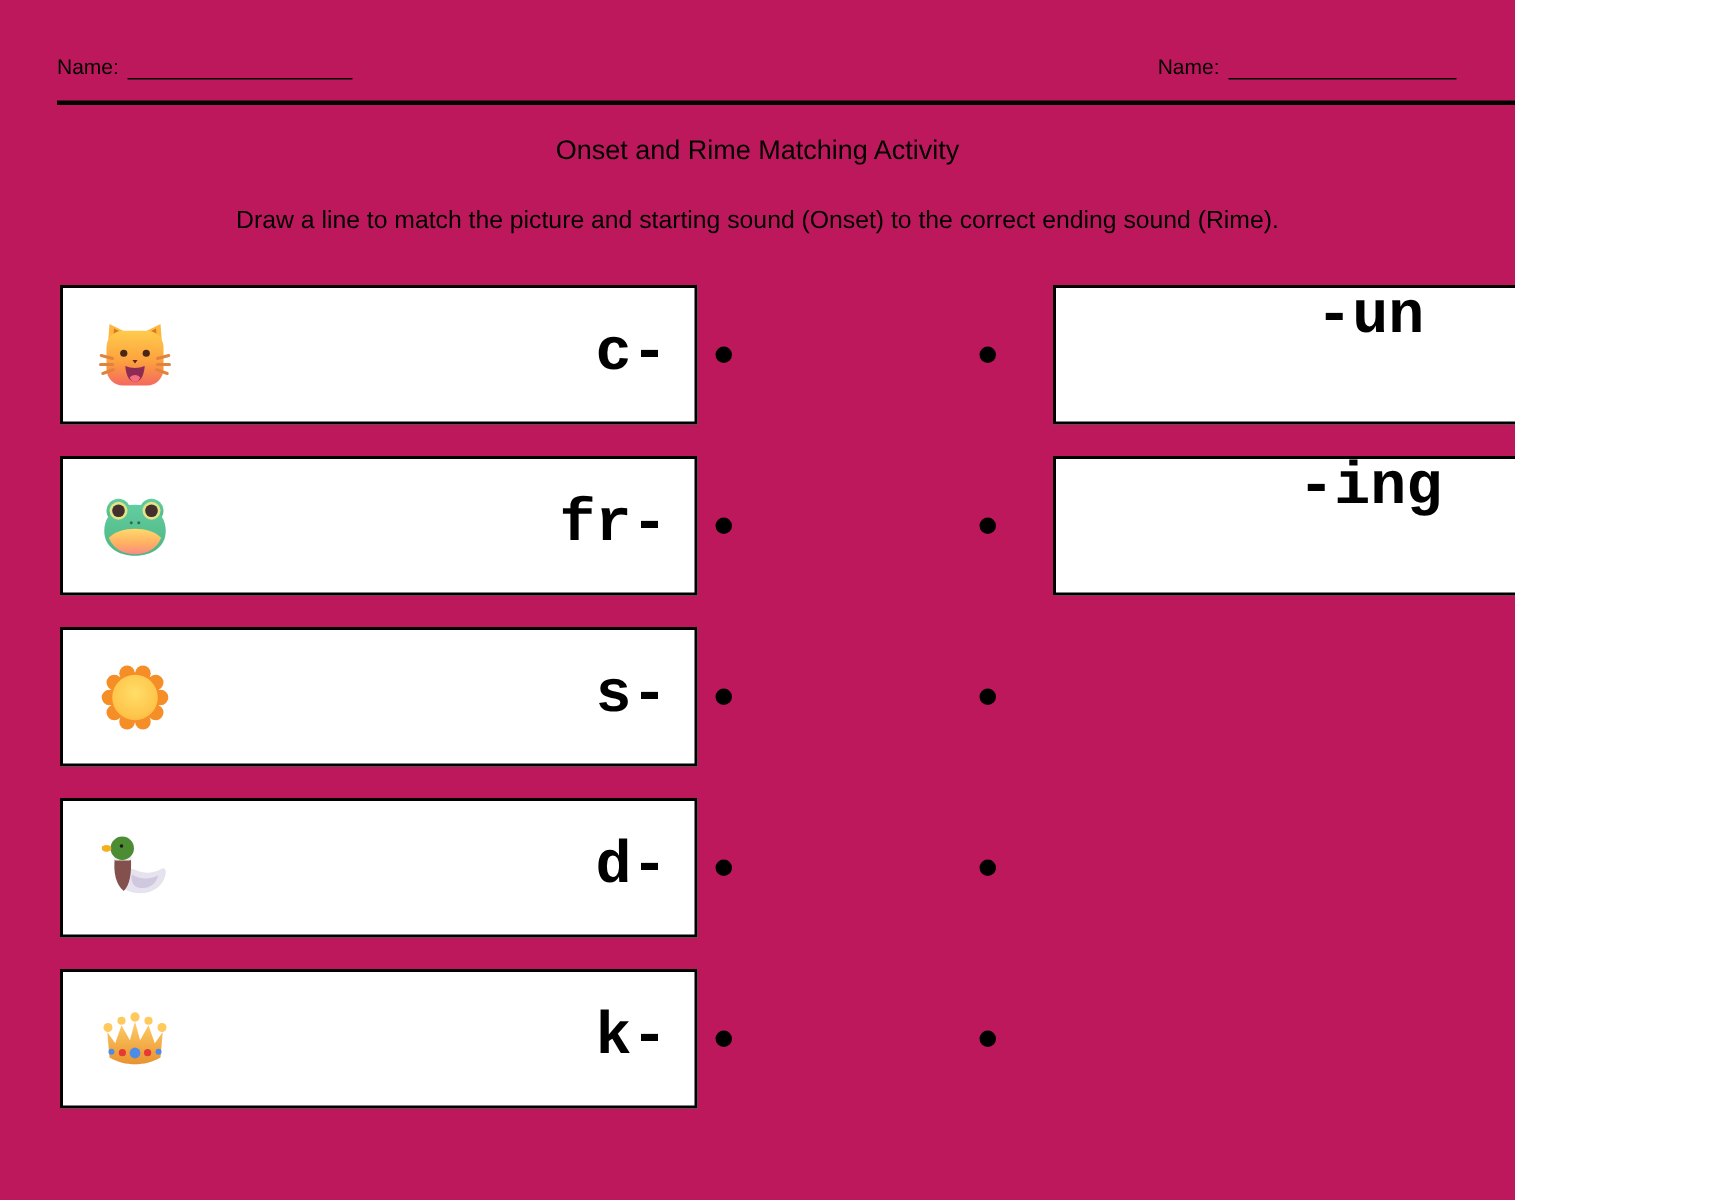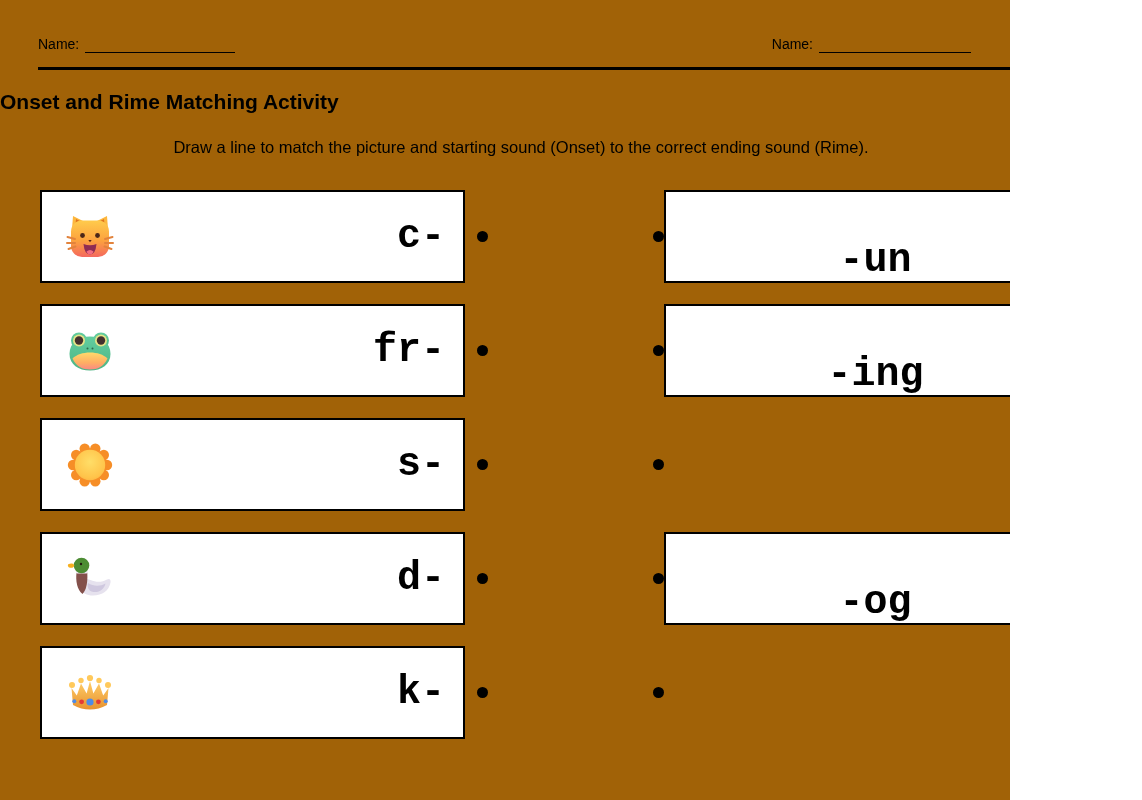--- a/index.html
+++ b/index.html
@@ -1,50 +1,50 @@
 <!DOCTYPE html>
 <html><head>
 <meta charset="utf-8">
 <style>
   html, body { margin:0; padding:0; background:#ffffff; }
   .page {
-    position:relative; width:1010px; height:800px; background:#a16207;
+    position:relative; width:1010px; height:800px; background:#be185d;
     font-family:"Liberation Sans", sans-serif; color:#000000; overflow:hidden;
   }
   .header-row {
     position:absolute; top:36px; left:38px; right:39px;
     display:flex; justify-content:space-between; font-size:14px;
   }
   .field { display:flex; align-items:flex-end; }
   .field-label { padding-bottom:1px; }
   .blank-line { display:inline-block; border-bottom:1.6px solid #000; height:15px; margin-left:6px; }
   .name-line { width:150px; }
   .date-line { width:152px; }
   .rule { position:absolute; top:67px; left:38px; width:1065px; height:3px; background:#000000; }
   .title {
     position:absolute; top:90px; left:0; width:100%; margin:0;
-    text-align:left; font-size:21px; font-weight:bold;
+    text-align:center; font-size:18px; font-weight:normal;
   }
   .instructions {
-    position:absolute; top:138px; left:16px; width:100%; margin:0;
+    position:absolute; top:138px; left:0; width:100%; margin:0;
     text-align:center; font-size:16.5px;
   }
   .row { position:absolute; left:0; width:100%; height:93px; }
   .row-1 { top:190px; } .row-2 { top:304px; } .row-3 { top:418px; }
   .row-4 { top:532px; } .row-5 { top:646px; }
   .onset-box {
     position:absolute; left:40px; width:425px; height:93px;
     border:2.5px solid #000; box-sizing:border-box; background:#fff;
     display:flex; align-items:center; justify-content:space-between;
     padding:0 18px 0 24px;
   }
   .rime-box {
-    position:absolute; left:664px; width:423px; height:93px;
+    position:absolute; left:702px; width:423px; height:93px;
     border:2.5px solid #000; box-sizing:border-box; background:#fff;
-    display:flex; align-items:flex-end; justify-content:center;
+    display:flex; align-items:flex-start; justify-content:center;
   }
   .mono-label {
     font-family:"Liberation Mono", "DejaVu Sans Mono", monospace;
     font-weight:bold; font-size:40px; line-height:1; white-space:pre;
   }
   .dot {
     position:absolute; top:41px; width:11px; height:11px;
     border-radius:50%; background:#000000;
   }
   .dot-left { left:477px; }
@@ -183,23 +183,20 @@
         <path d="M10.5 17.5 C9.5 26 11 34.5 16.5 39 C20.5 35 21.8 27 21.3 17.5 Z" fill="#83504B"></path>
         <rect x="9.8" y="15.2" width="12" height="3.4" rx="1.7" fill="#F0EDF5"></rect>
         <circle cx="15.5" cy="10.5" r="7.8" fill="#4C8C33"></circle>
         <path d="M2.2 9.2 C4.8 7.8 7.6 8.3 8.2 10 C8.7 11.7 6.6 13.2 4 12.8 C1.9 12.4 1.4 10.4 2.2 9.2 Z" fill="#F6B01F"></path>
         <circle cx="15" cy="9" r="1.2" fill="#20190F"></circle>
       </svg>
       <span class="mono-label">d-</span>
     </div>
     <span class="dot dot-left"></span>
     <span class="dot dot-right"></span>
-    <div class="rime-box">
-      <span class="mono-label">-og</span>
-    </div>
   </div>
 
   <div class="row row-5">
     <div class="onset-box">
       <svg class="emoji" viewBox="0 0 48 48">
         <defs>
           <linearGradient id="crownBody" x1="0" y1="0" x2="0" y2="1">
             <stop offset="0" stop-color="#FFCE68"></stop>
             <stop offset="1" stop-color="#E8922F"></stop>
           </linearGradient>

